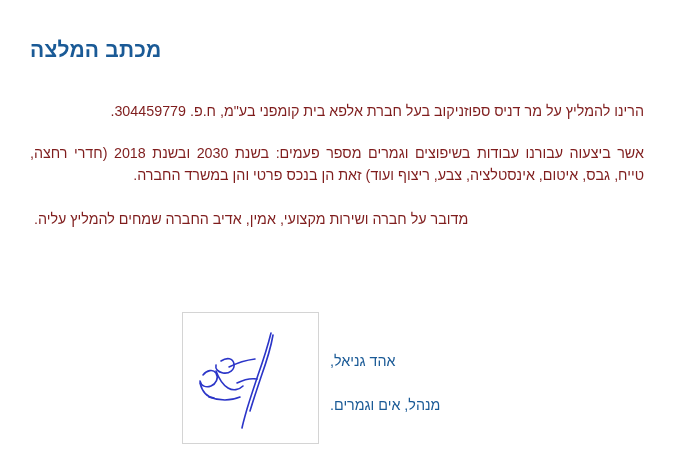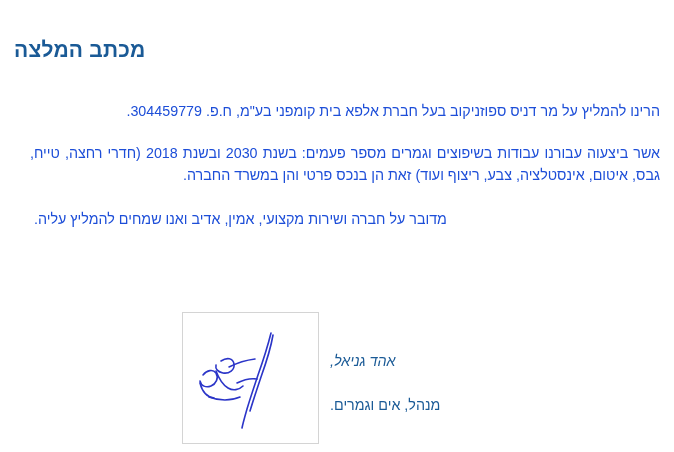--- a/index.html
+++ b/index.html
@@ -12,41 +12,41 @@
     background: #ffffff;
     font-family: "Liberation Sans", sans-serif;
     color: #1b5f9e;
     overflow: hidden;
   }
   .page {
     position: relative;
     width: 674px;
     height: 400px;
     box-sizing: border-box;
-    padding: 0 14px;
+    padding: 0 30px;
     direction: rtl;
   }
   .doc-title {
     margin: 0;
     padding-top: 38px;
     text-align: left;
     font-size: 21px;
     font-weight: bold;
     color: #1a5a96;
     letter-spacing: 0.2px;
   }
   .body-block {
     margin-top: 38px;
   }
   .para {
     font-size: 14.3px;
     line-height: 1.55;
-    color: #1d4ed8;
+    color: #7f1d1d;
     text-align: right;
-    margin: 0 0 22px 16px;
+    margin: 0 0 22px 0;
   }
   .para.indent-first {
     margin-bottom: 20px;
   }
   .para.justified {
     text-align: justify;
     text-align-last: right;
   }
   .para.center-right {
     text-align: left;
@@ -81,41 +81,40 @@
     top: 38px;
     text-align: left;
     direction: rtl;
   }
   .sig-name {
     font-size: 14.3px;
     line-height: 1.55;
     color: #1a5a96;
     margin: 0 0 22px 0;
     white-space: nowrap;
-    font-style: italic;
   }
   .sig-role {
     font-size: 14.3px;
     line-height: 1.55;
     color: #1a5a96;
     margin: 0;
     white-space: nowrap;
   }
 </style>
 </head>
 <body>
 
 <div class="page">
 
   <h1 class="doc-title">מכתב המלצה</h1>
 
   <div class="body-block">
     <p class="para indent-first">הרינו להמליץ על מר דניס ספוזניקוב בעל חברת אלפא בית קומפני בע"מ, ח.פ. 304459779.</p>
     <p class="para justified">אשר ביצעוה עבורנו עבודות בשיפוצים וגמרים מספר פעמים: בשנת 2030 ובשנת 2018 (חדרי רחצה, טייח, גבס, איטום, אינסטלציה, צבע, ריצוף ועוד) זאת הן בנכס פרטי והן במשרד החברה.</p>
-    <p class="para center-right">מדובר על חברה ושירות מקצועי, אמין, אדיב ואנו שמחים להמליץ עליה.</p>
+    <p class="para center-right">מדובר על חברה ושירות מקצועי, אמין, אדיב החברה שמחים להמליץ עליה.</p>
   </div>
 
   <div class="signature-area">
 
     <div class="sig-box">
       <svg class="sig-svg" width="131" height="100" viewBox="0 0 131 100">
         <g fill="none" stroke="#2b35c8" stroke-width="1.6" stroke-linecap="round" stroke-linejoin="round">
           <path d="M86 2 C83 14, 78 30, 73 44 C69 56, 65 68, 62 78 C60 85, 58 92, 57 97"></path>
           <path d="M88 4 C86 16, 81 32, 76 46 C72 58, 68 70, 65 80"></path>
           <path d="M36 30 C42 26, 48 27, 49 33 C50 39, 44 43, 38 42 C33 41, 30 38, 31 34"></path>

